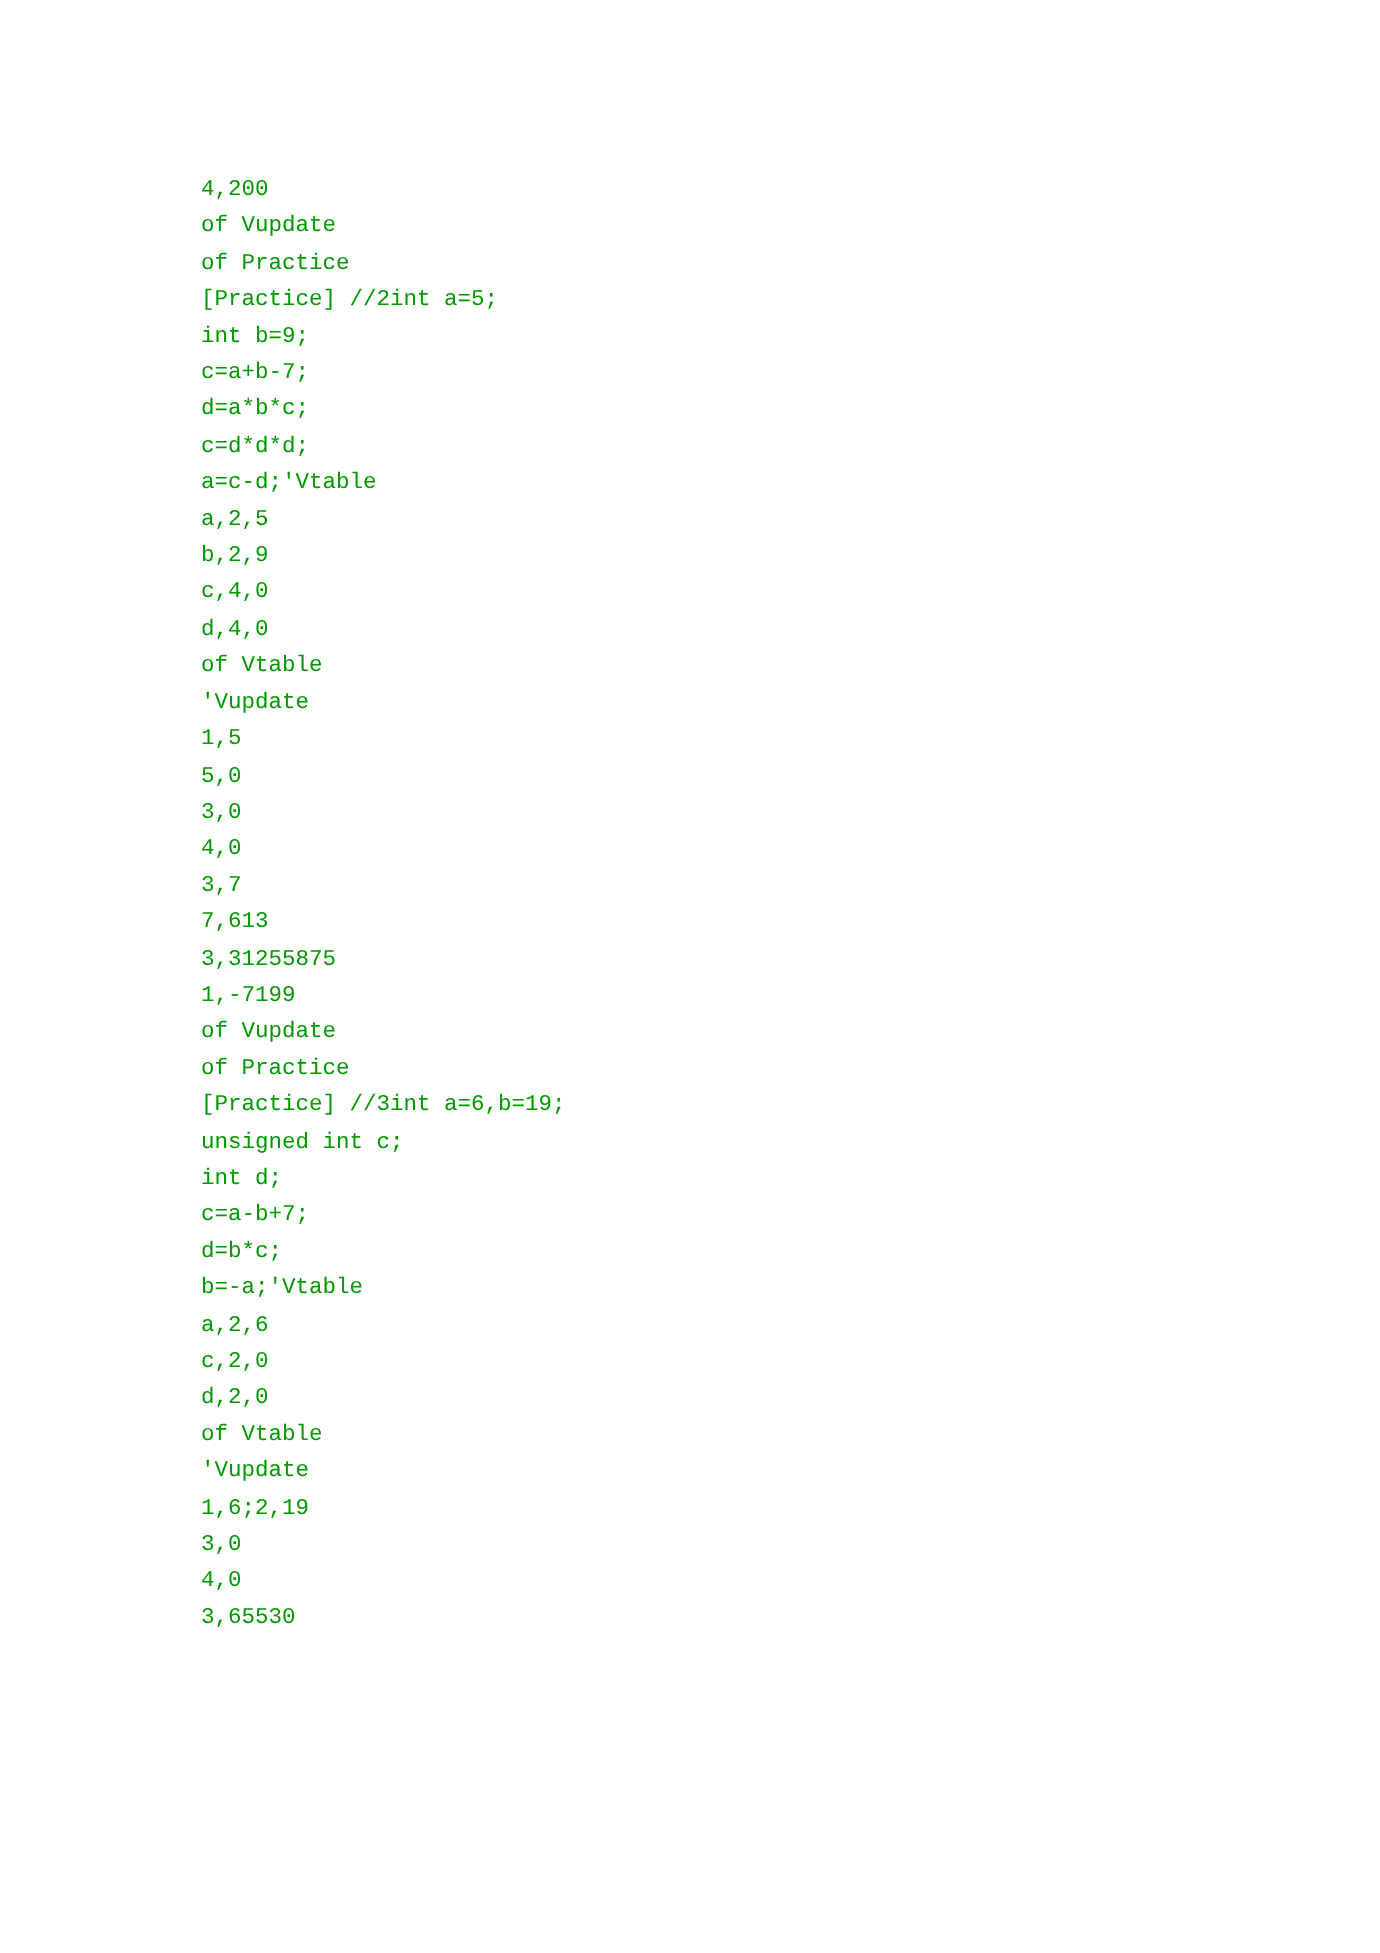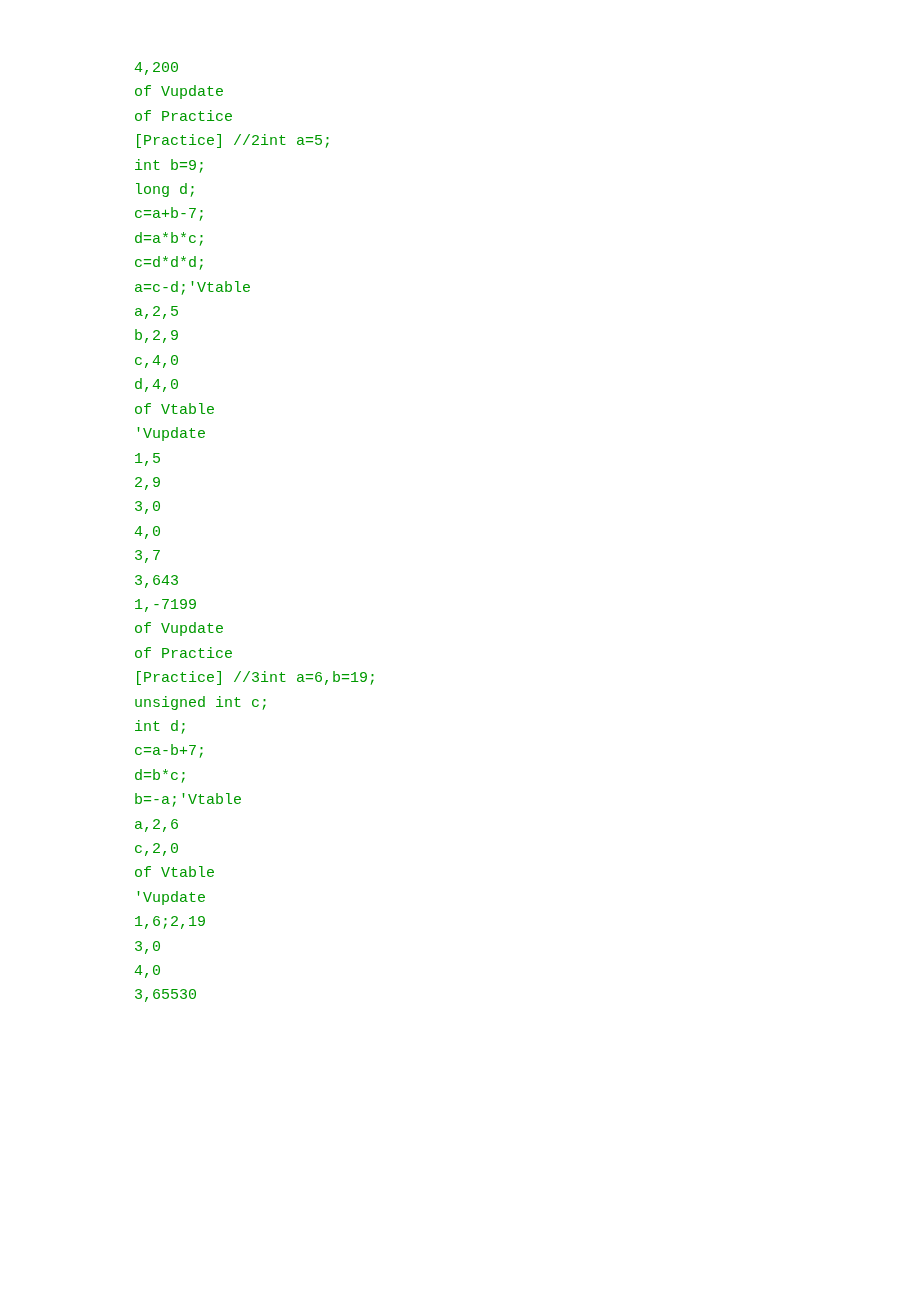--- a/index.html
+++ b/index.html
@@ -3,68 +3,69 @@
 <meta charset="utf-8">
 <style>
   body {
     margin: 0;
     padding: 0;
     background: #fff;
     width: 920px;
     font-family: "SimSun", "宋体", "Courier New", monospace;
   }
   .page {
-    padding: 57px 0 0 134px;
+    padding: 115px 0 0 134px;
     box-sizing: border-box;
   }
   .line {
     font-size: 15px;
     line-height: 24.4px;
     color: #009900;
     white-space: pre;
   }
 </style>
 </head>
 <body>
 
 <div class="page">
   <div id="lines-container">
       <div class="line">4,200</div>
       <div class="line">of Vupdate</div>
       <div class="line">of Practice</div>
       <div class="line">[Practice] //2int a=5;</div>
       <div class="line">int b=9;</div>
-      <div class="line">long d;</div>
       <div class="line">c=a+b-7;</div>
       <div class="line">d=a*b*c;</div>
       <div class="line">c=d*d*d;</div>
       <div class="line">a=c-d;'Vtable</div>
       <div class="line">a,2,5</div>
       <div class="line">b,2,9</div>
       <div class="line">c,4,0</div>
       <div class="line">d,4,0</div>
       <div class="line">of Vtable</div>
       <div class="line">'Vupdate</div>
       <div class="line">1,5</div>
-      <div class="line">2,9</div>
+      <div class="line">5,0</div>
       <div class="line">3,0</div>
       <div class="line">4,0</div>
       <div class="line">3,7</div>
-      <div class="line">3,643</div>
+      <div class="line">7,613</div>
+      <div class="line">3,31255875</div>
       <div class="line">1,-7199</div>
       <div class="line">of Vupdate</div>
       <div class="line">of Practice</div>
       <div class="line">[Practice] //3int a=6,b=19;</div>
       <div class="line">unsigned int c;</div>
       <div class="line">int d;</div>
       <div class="line">c=a-b+7;</div>
       <div class="line">d=b*c;</div>
       <div class="line">b=-a;'Vtable</div>
       <div class="line">a,2,6</div>
       <div class="line">c,2,0</div>
+      <div class="line">d,2,0</div>
       <div class="line">of Vtable</div>
       <div class="line">'Vupdate</div>
       <div class="line">1,6;2,19</div>
       <div class="line">3,0</div>
       <div class="line">4,0</div>
       <div class="line">3,65530</div>
     </div>
 </div>
 
 </body></html>

